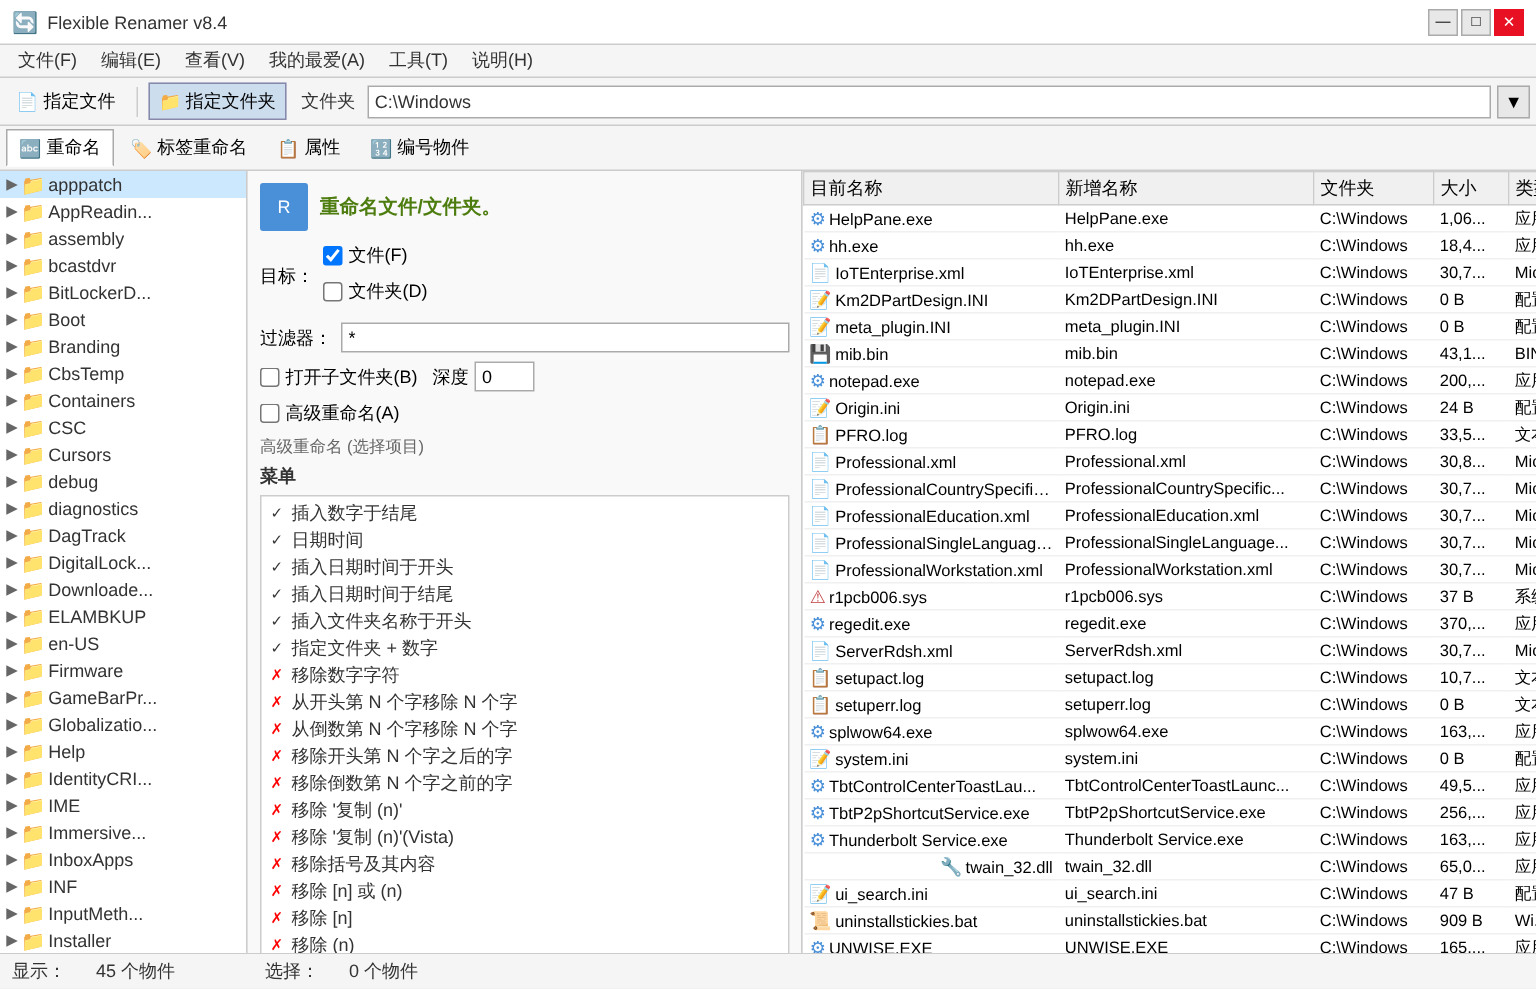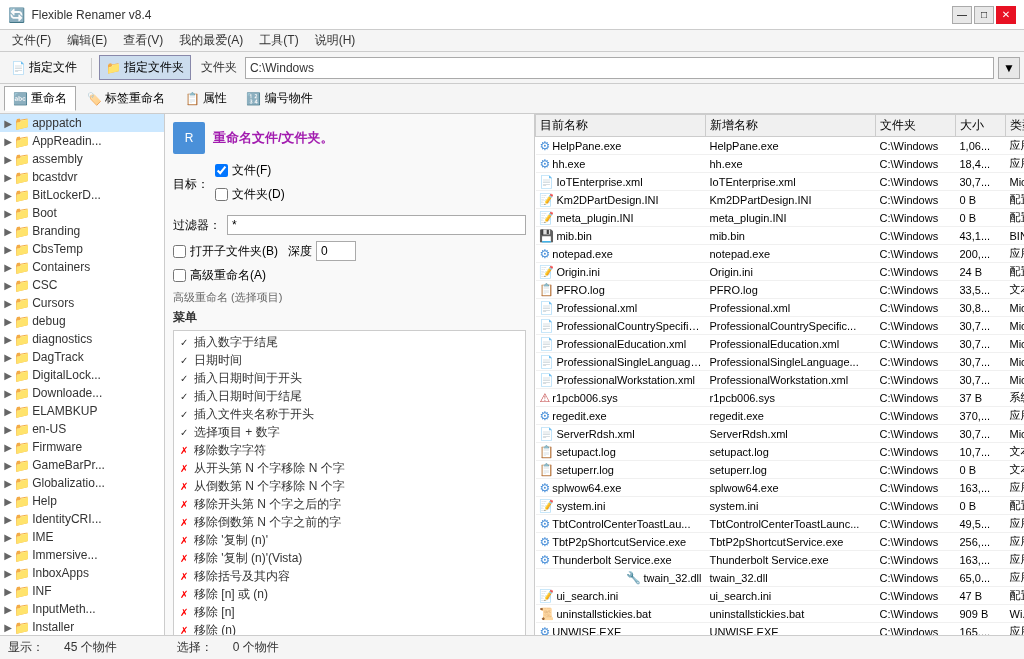--- a/index.html
+++ b/index.html
@@ -36,21 +36,21 @@
     .tree-item { display: flex; align-items: center; padding: 1px 2px; cursor: pointer; white-space: nowrap; height: 18px; }
     .tree-item.selected { background: #cce8ff; }
     .tree-expand { width: 12px; text-align: center; color: #666; font-size: 10px; }
     .tree-icon { color: #f0c040; margin-right: 2px; font-size: 13px; }
     .tree-label { font-size: 12px; color: #333; overflow: hidden; text-overflow: ellipsis; }
     
     
     .center-panel { width: 370px; border-right: 1px solid #ccc; background: #f9f9f9; overflow: auto; padding: 8px; }
     .rename-header { display: flex; align-items: center; gap: 8px; margin-bottom: 8px; }
     .rename-icon { width: 32px; height: 32px; background: #4a90d9; display: flex; align-items: center; justify-content: center; color: white; font-size: 18px; border-radius: 2px; }
-    .rename-title { font-size: 13px; font-weight: bold; color: #a21caf; }
+    .rename-title { font-size: 13px; font-weight: bold; color: #4d7c0f; }
     .target-row { display: flex; align-items: center; gap: 6px; margin-bottom: 8px; }
     .checkbox-item { display: flex; align-items: center; gap: 4px; margin-bottom: 4px; }
     .filter-row { display: flex; align-items: center; gap: 6px; margin-bottom: 6px; }
     .filter-input { border: 1px solid #aaa; background: #fff; height: 20px; padding: 1px 4px; flex: 1; font-size: 12px; }
     .depth-input { width: 40px; border: 1px solid #aaa; height: 20px; padding: 1px 4px; }
     .open-sub-cb { display: flex; align-items: center; gap: 4px; margin-bottom: 6px; }
     .adv-row { display: flex; align-items: center; gap: 4px; margin-bottom: 6px; }
     .menu-label { font-size: 12px; color: #333; margin-bottom: 4px; font-weight: bold; }
     .menu-list { height: 320px; overflow-y: auto; border: 1px solid #ccc; background: #fff; padding: 2px; }
     .menu-list-item { display: flex; align-items: center; padding: 2px 4px; cursor: pointer; font-size: 11px; color: #333; height: 18px; }
@@ -348,21 +348,21 @@
         <div class="menu-list-item">
           <span style="width:14px; font-size:10px; color:#333;">✓</span>
           <span>插入日期时间于结尾</span>
         </div>
         <div class="menu-list-item">
           <span style="width:14px; font-size:10px; color:#333;">✓</span>
           <span>插入文件夹名称于开头</span>
         </div>
         <div class="menu-list-item">
           <span style="width:14px; font-size:10px; color:#333;">✓</span>
-          <span>选择项目 + 数字</span>
+          <span>指定文件夹 + 数字</span>
         </div>
         <div class="menu-list-item">
           <span style="width:14px; font-size:10px; color:red;">✗</span>
           <span>移除数字字符</span>
         </div>
         <div class="menu-list-item">
           <span style="width:14px; font-size:10px; color:red;">✗</span>
           <span>从开头第 N 个字移除 N 个字</span>
         </div>
         <div class="menu-list-item">

